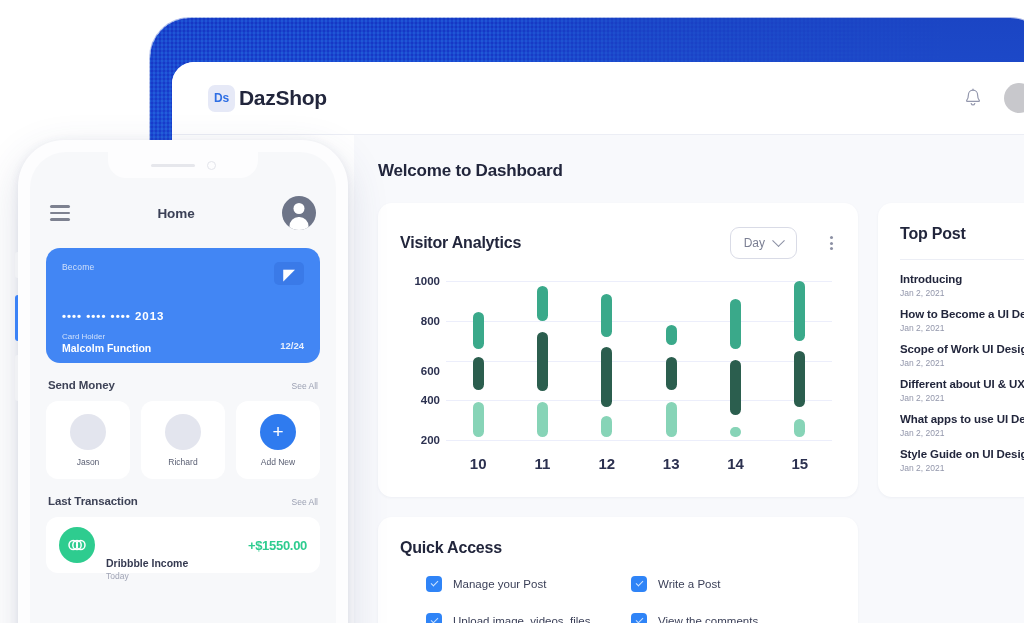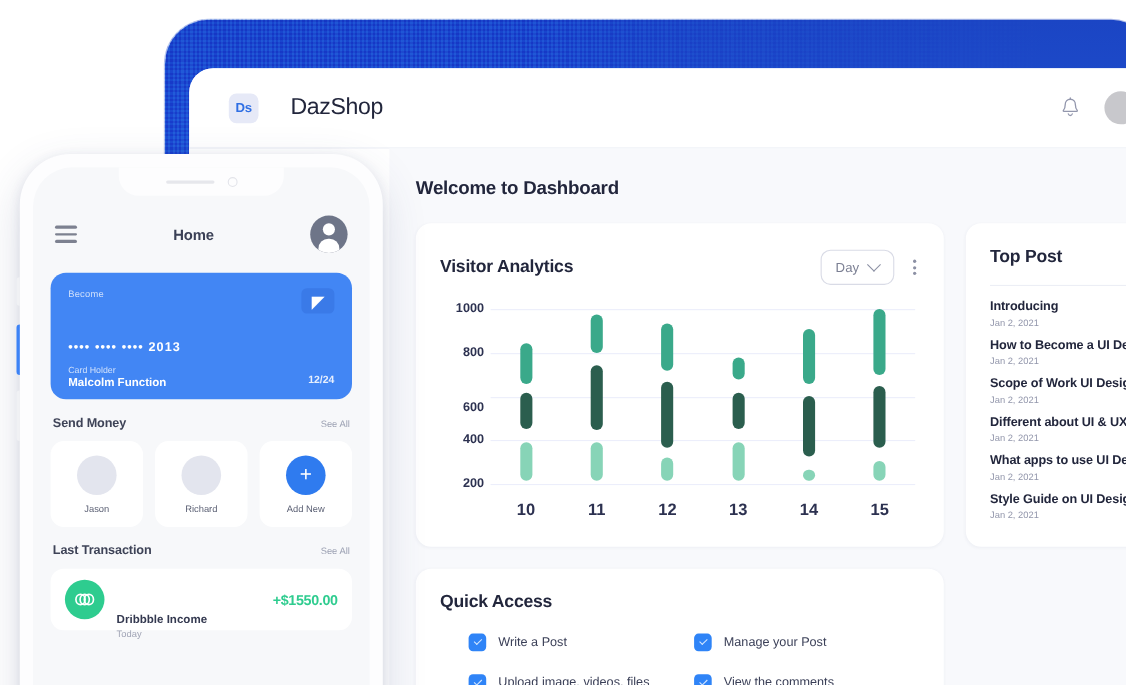--- a/index.html
+++ b/index.html
@@ -43,29 +43,29 @@
     border-radius: 22px 22px 0 0;
     overflow: hidden;
   }
   .topbar {
     position: relative;
     height: 73px;
     background: #fff;
     border-bottom: 1px solid #eceef5;
     display: flex; align-items: center;
   }
-  .brand { display: flex; align-items: center; gap: 29px; margin-left: 36px; }
+  .brand { display: flex; align-items: center; gap: 4px; margin-left: 36px; }
   .brand-badge {
     width: 27px; height: 27px; border-radius: 7px;
     background: #e6e9f7; color: #2f6fe4;
     font-size: 12px; font-weight: bold;
     display: flex; align-items: center; justify-content: center;
     letter-spacing: -.2px;
   }
-  .brand-name { font-size: 21px; font-weight: normal; color: #22263c; letter-spacing: -.3px; }
+  .brand-name { font-size: 21px; font-weight: bold; color: #22263c; letter-spacing: -.3px; }
   .topbar-right {
     margin-left: auto; margin-right: 18px;
     display: flex; align-items: center; gap: 22px;
   }
   .bell { width: 18px; height: 20px; position: relative; }
   .avatar-top { width: 30px; height: 30px; border-radius: 50%; background: #c8c8cc; }
 
   .body-area { display: flex; height: 488px; background: #ffffff; }
   .side-rail { width: 182px; background: #ffffff; flex: 0 0 182px; }
   .content {
@@ -77,21 +77,21 @@
   .row { display: flex; gap: 20px; margin-top: 22px; }
 
   
   .card { background: #fff; border-radius: 14px; box-shadow: 0 1px 3px rgba(40,50,90,.05); }
   .card-analytics { width: 480px; height: 294px; padding: 24px 22px 14px 22px; position: relative; }
   .card-toppost { width: 260px; height: 294px; padding: 22px 0 0 0; overflow: hidden; }
   .card-quick { width: 480px; height: 130px; margin-top: 20px; padding: 22px 22px 0 22px; }
 
   .card-head { display: flex; align-items: center; }
   .card-title { font-size: 16px; font-weight: bold; color: #22263c; letter-spacing: -.2px; }
-  .head-tools { margin-left: auto; display: flex; align-items: center; gap: 14px; justify-content: flex-end; }
+  .head-tools { margin-left: auto; display: flex; align-items: center; gap: 30px; justify-content: flex-end; }
   .select-pill {
     display: flex; align-items: center; gap: 9px;
     border: 1px solid #d9dbe6; border-radius: 9px;
     padding: 8px 13px; font-size: 12px; color: #7b7f93; background: #fff;
   }
   .chev { width: 9px; height: 9px; border-right: 1.6px solid #8c90a4; border-bottom: 1.6px solid #8c90a4; transform: rotate(45deg) translate(-2px,-2px); }
   .kebab { display: flex; flex-direction: column; gap: 2.5px; padding: 4px 3px; }
   .kebab i { width: 3px; height: 3px; border-radius: 50%; background: #8c90a4; display: block; }
 
   
@@ -337,27 +337,27 @@
           </div>
         </div>
 
         <div class="card card-quick">
           <div class="card-title">Quick Access</div>
           <div class="qa-grid">
               <div class="qa-item">
                 <div class="cb">
                   <span></span>
                 </div>
-                <div class="qa-label">Write a Post</div>
+                <div class="qa-label">Manage your Post</div>
               </div>
               <div class="qa-item">
                 <div class="cb">
                   <span></span>
                 </div>
-                <div class="qa-label">Manage your Post</div>
+                <div class="qa-label">Write a Post</div>
               </div>
               <div class="qa-item">
                 <div class="cb">
                   <span></span>
                 </div>
                 <div class="qa-label">Upload image, videos, files</div>
               </div>
               <div class="qa-item">
                 <div class="cb">
                   <span></span>

